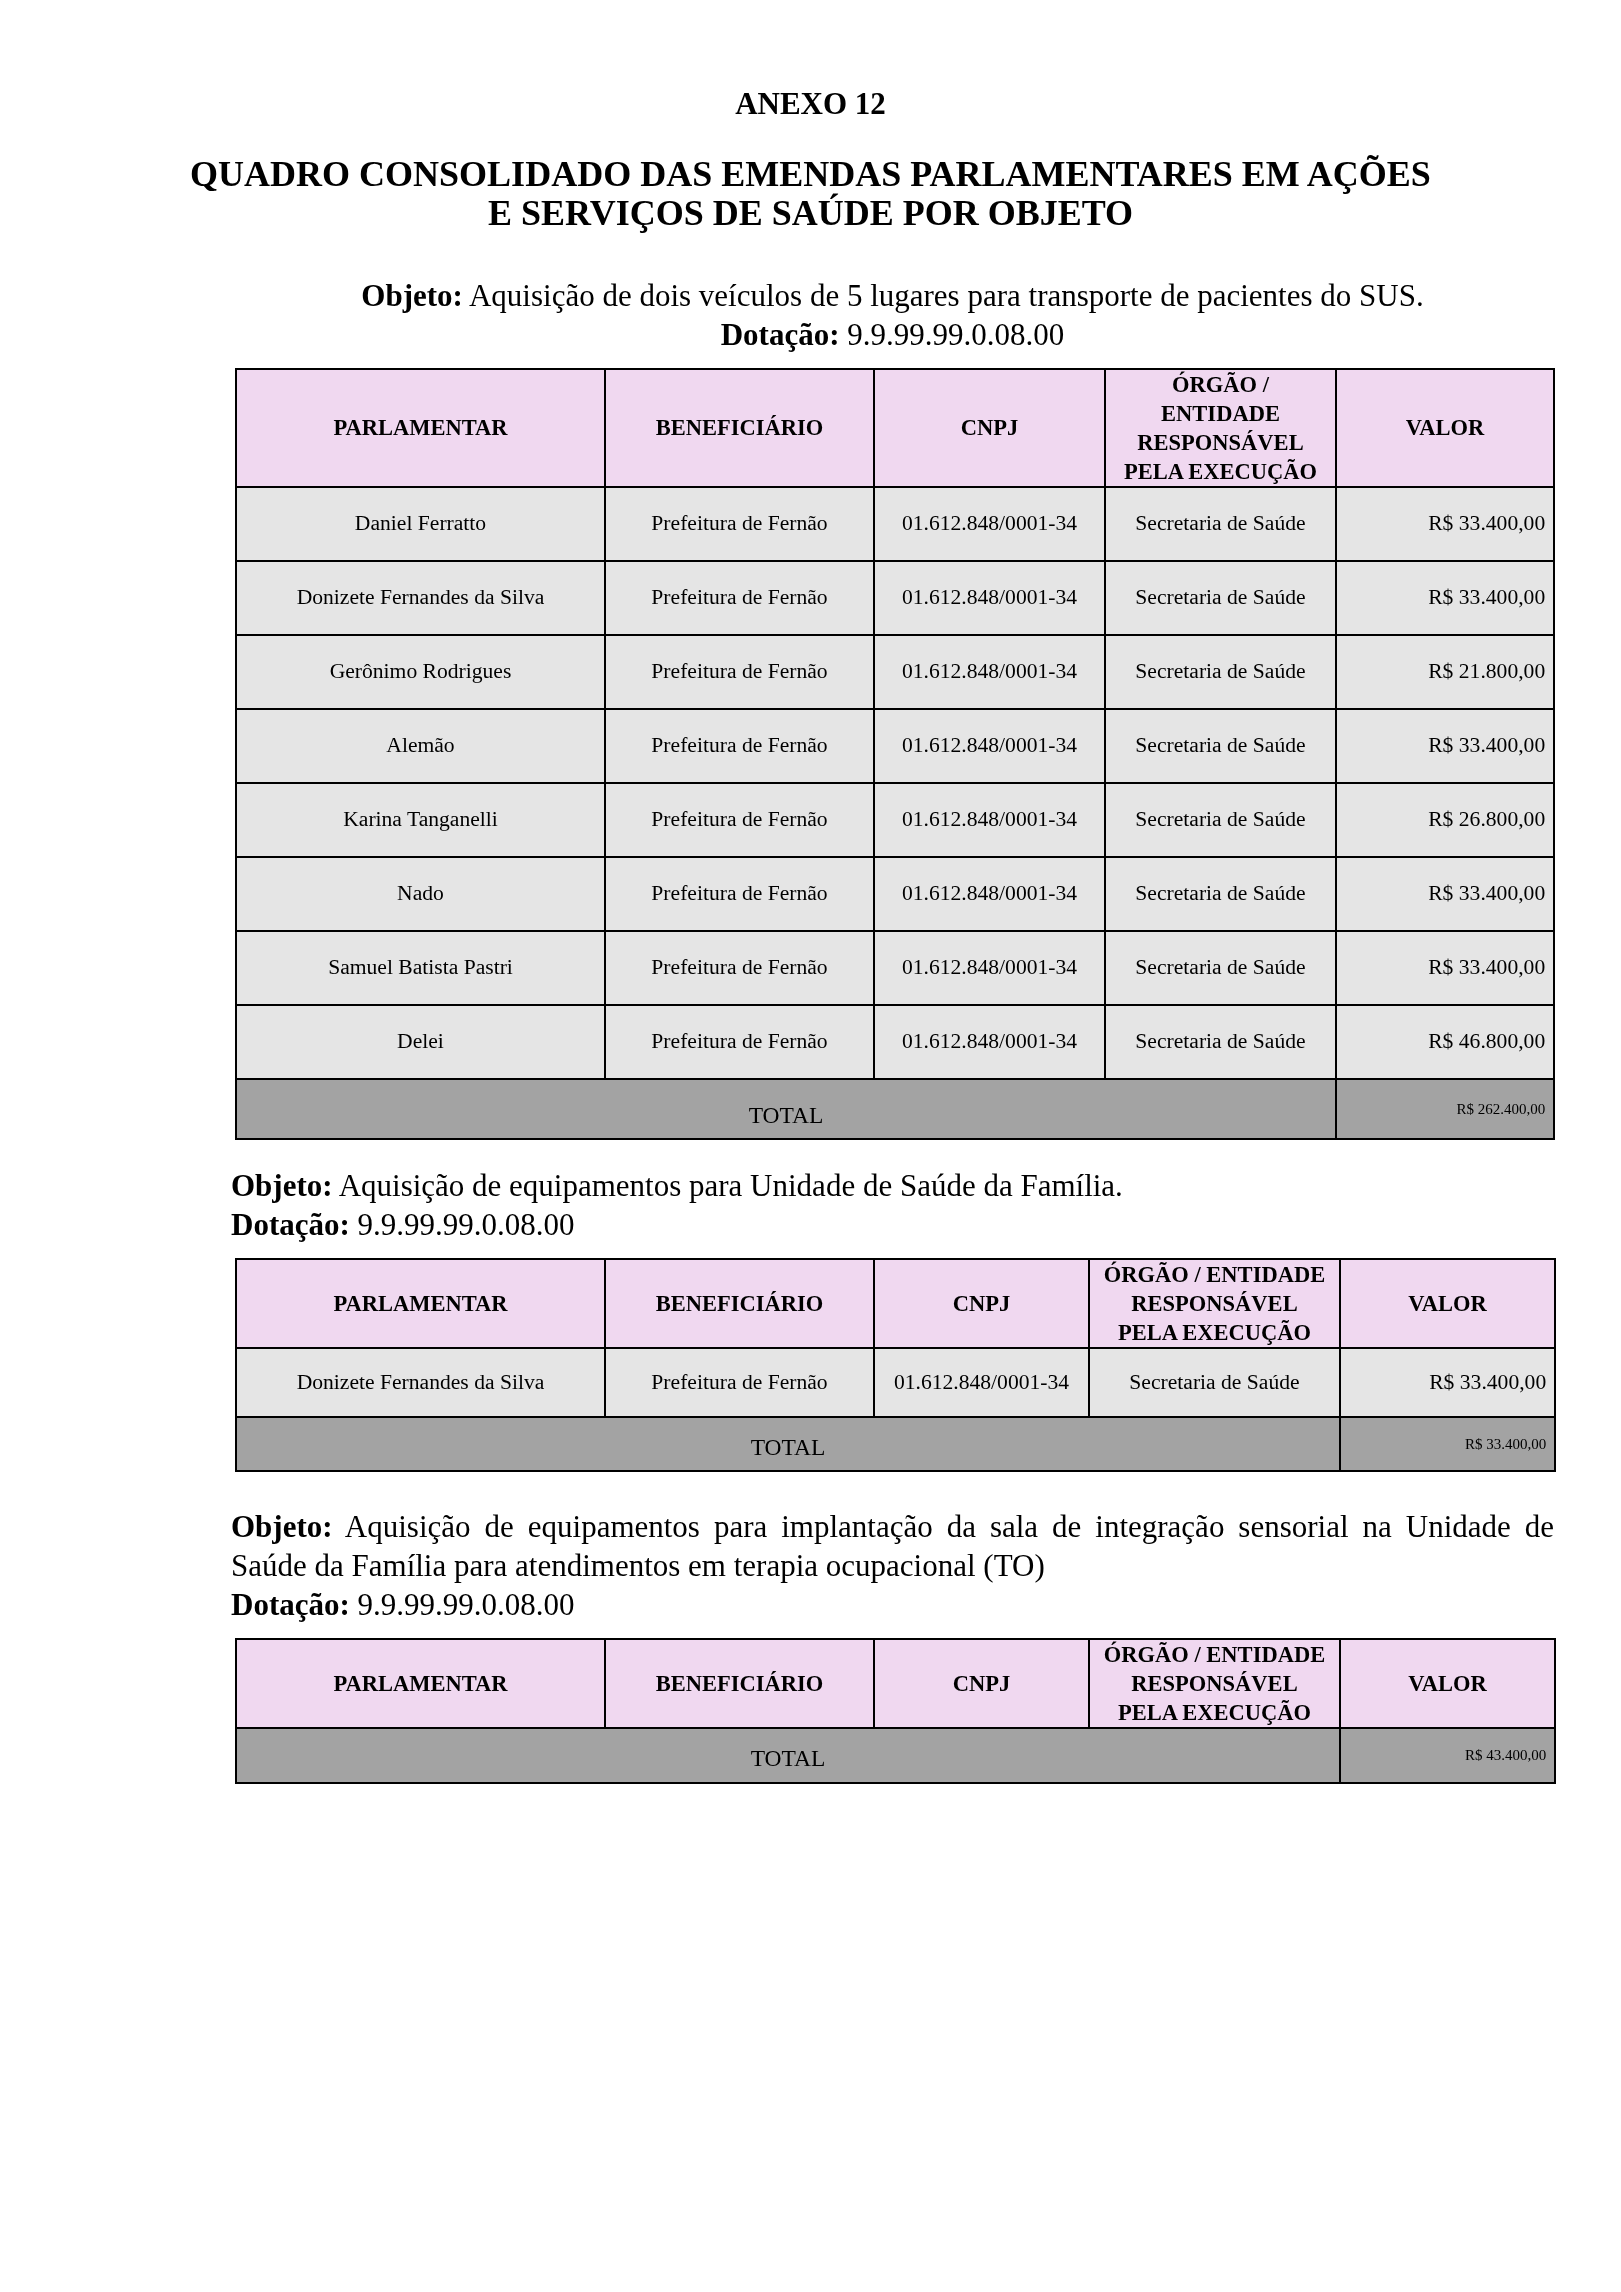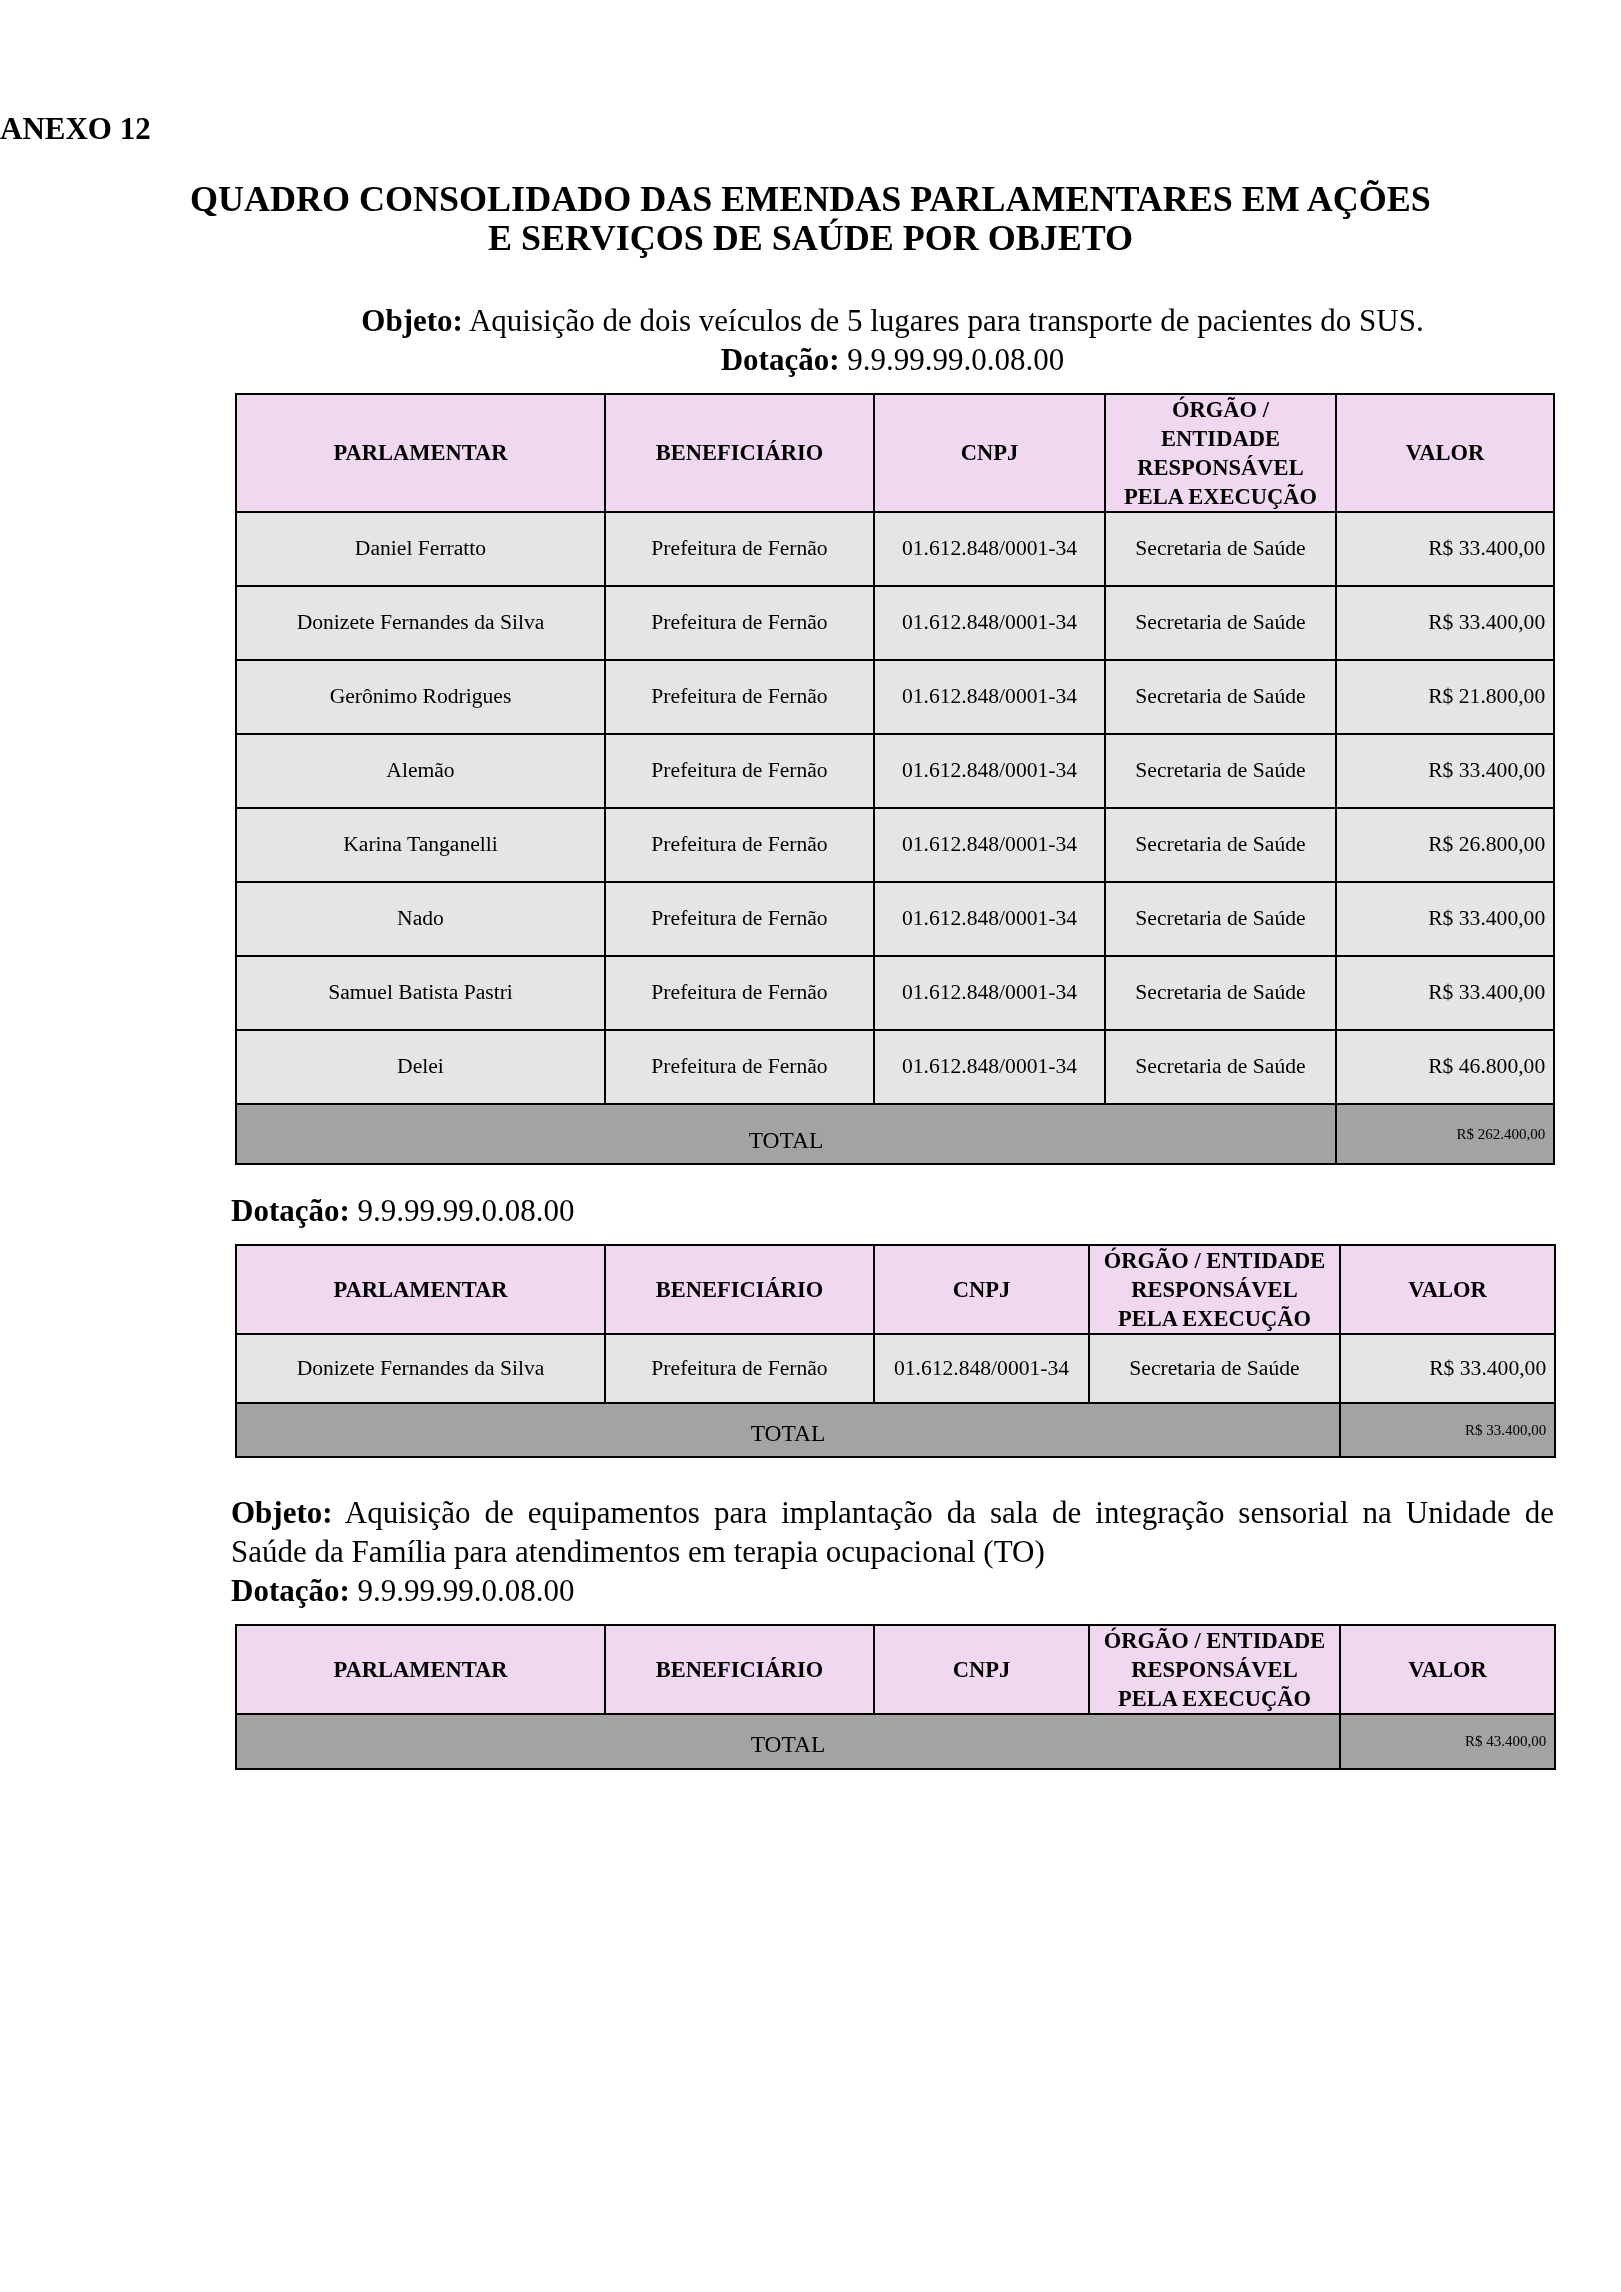--- a/index.html
+++ b/index.html
@@ -6,21 +6,22 @@
   .page {
     position: relative;
     width: 1621px;
     height: 2293px;
     background: #ffffff;
     color: #000000;
     font-family: "Liberation Serif", serif;
     overflow: hidden;
   }
   .anexo {
-    padding-top: 112px;
+    padding-top: 87px;
+    text-align: center;
     font-weight: bold;
     font-size: 31px;
     line-height: 33px;
   }
   .main-title {
     margin-top: 35px;
     text-align: center;
     font-weight: bold;
     font-size: 36px;
     line-height: 39px;
@@ -203,20 +204,24 @@
       </tr>
       <tr class="total-row">
         <td class="total-label" colspan="4">TOTAL</td>
         <td class="total-value">R$ 262.400,00</td>
       </tr>
     </tbody>
   </table>
 
   <div class="meta sec2-meta">
     <div class="line">
+      <span class="b">Objeto:</span>
+      <span>Aquisição de equipamentos para Unidade de Saúde da Família.</span>
+    </div>
+    <div class="line">
       <span class="b">Dotação:</span>
       <span>9.9.99.99.0.08.00</span>
     </div>
   </div>
 
   <table class="t t2">
     <colgroup>
         <col class="c1">
         <col class="c2">
         <col class="c3">

